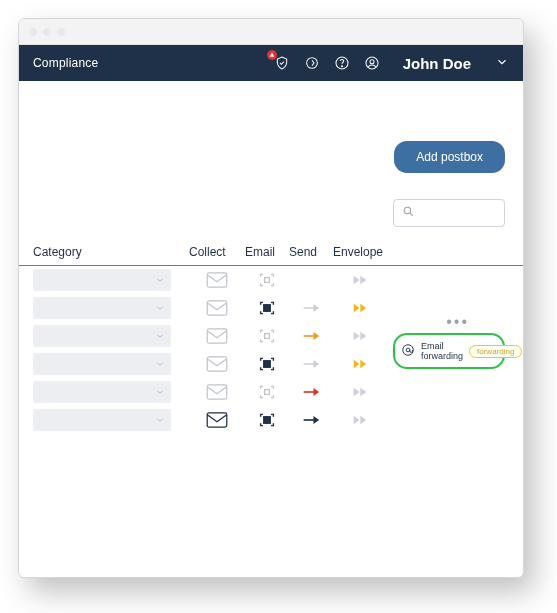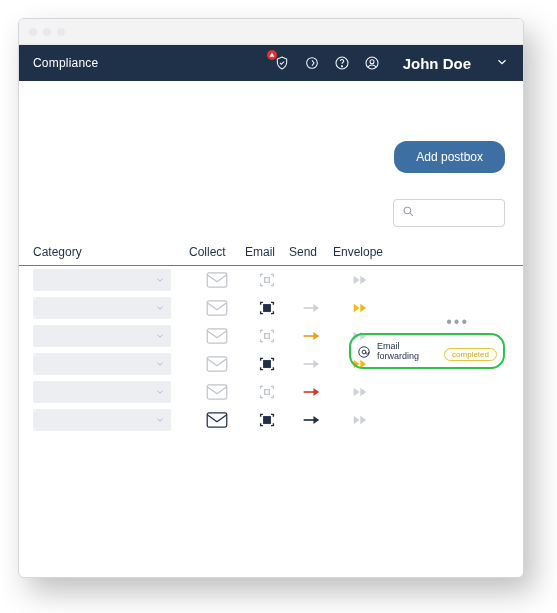--- a/index.html
+++ b/index.html
@@ -139,23 +139,24 @@
   
   .panel {
     position:absolute;
     right: 18px;
     top: 314px;
     width: 156px;
     display:flex; flex-direction:column; gap:8px;
     font-size:9px;
   }
   .pitem {
-    display:flex; align-items:flex-end; gap:6px;
+    display:flex; align-items:center; gap:6px;
     padding: 4px 6px;
     border-radius: 12px;
+    margin-left: 44px;
   }
   .pitem.active {
     border: 2px solid #2ec24a;
     border-radius: 14px;
     padding: 6px 6px;
   }
   .pitem .plabel { color:#1f3049; font-weight:500; flex:1;}
   .pitem.dim .plabel { color:#b7bcc4;}
   .pitem.dim svg { opacity:.35;}
   .pill {
@@ -488,17 +489,17 @@
   <div class="panel">
     <div class="pitem active">
       <span>
         <svg width="14" height="14" viewBox="0 0 24 24" fill="none" stroke="#1f3049" stroke-width="1.6">
             <circle cx="12" cy="12" r="9"></circle>
             <circle cx="12" cy="12" r="3.2"></circle>
             <path d="M15.2 12v2c0 1.2.8 2 2 2 1.8 0 2.8-1.8 2.8-4"></path>
           </svg>
       </span>
       <span class="plabel">Email forwarding</span>
-      <span class="pill processing">completed</span>
+      <span class="pill processing">forwarding</span>
     </div>
   </div>
 
 </div>
 
 </body></html>

